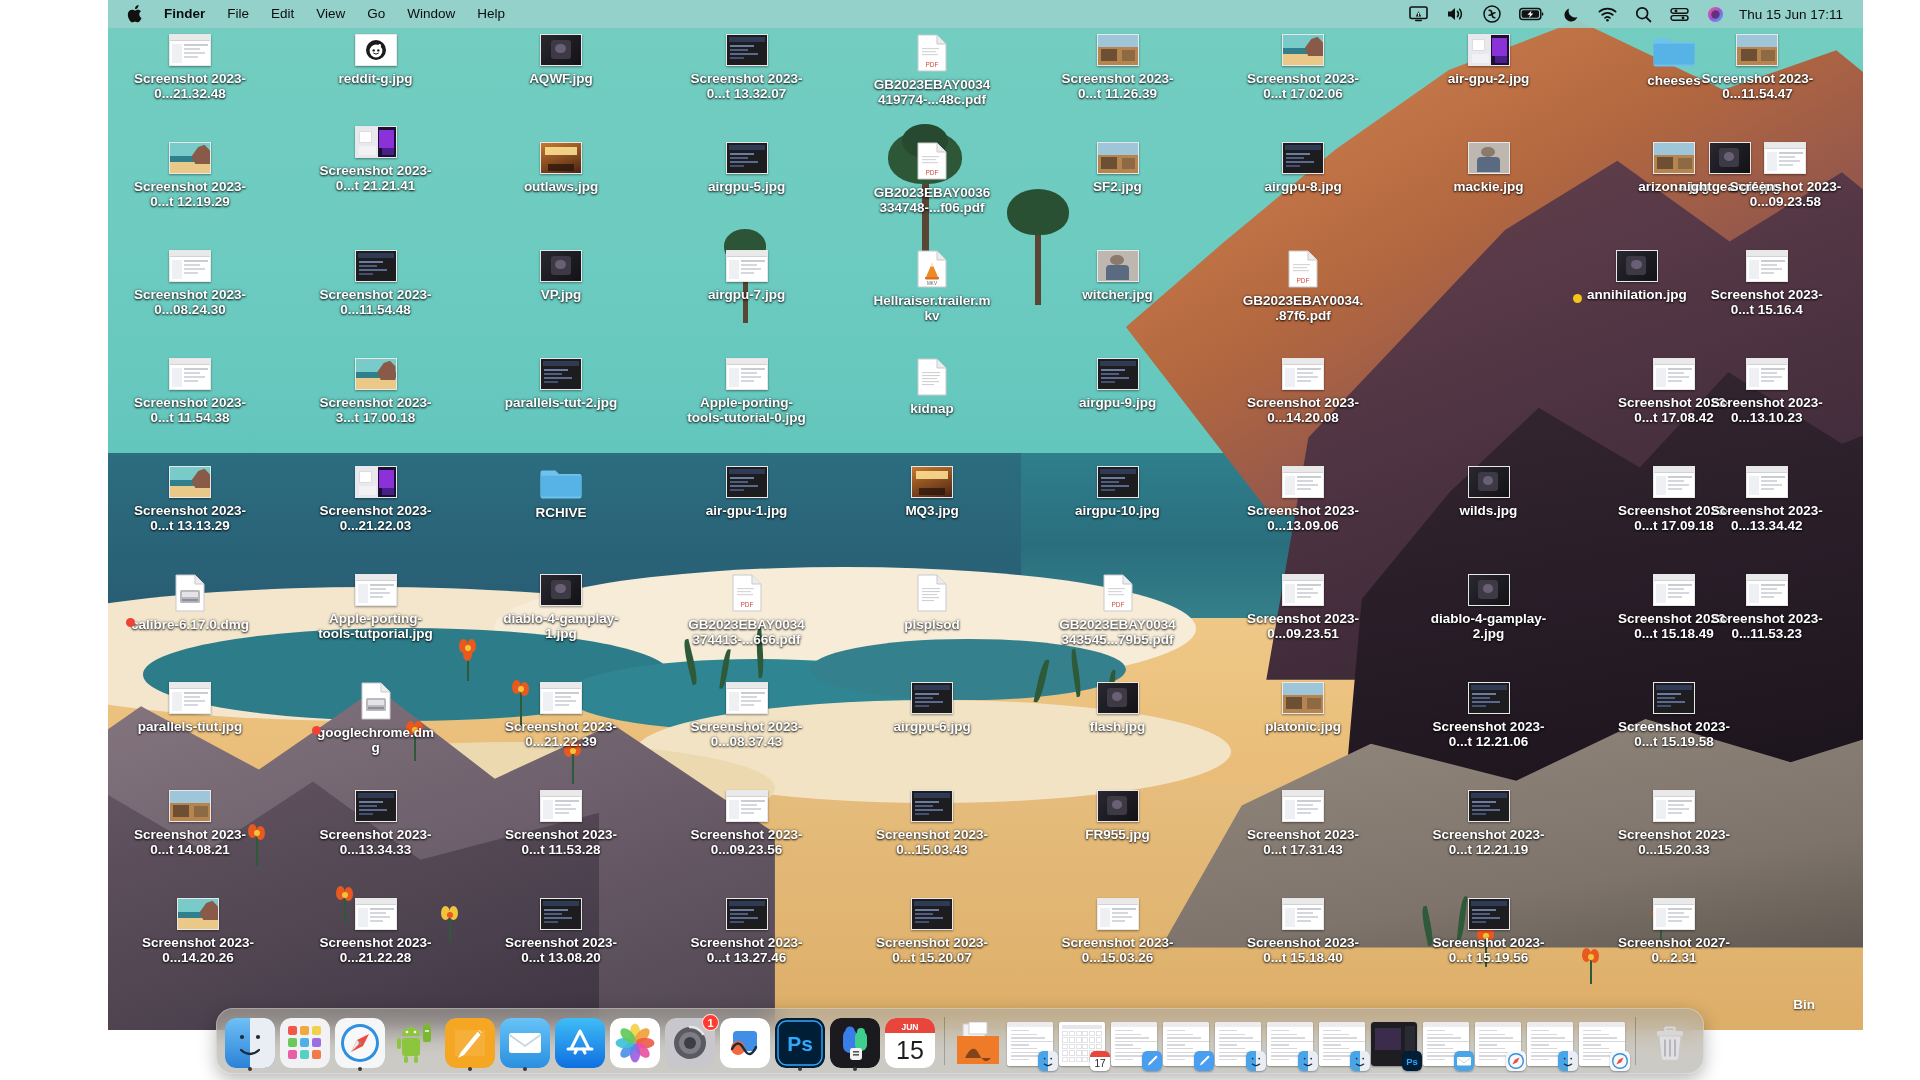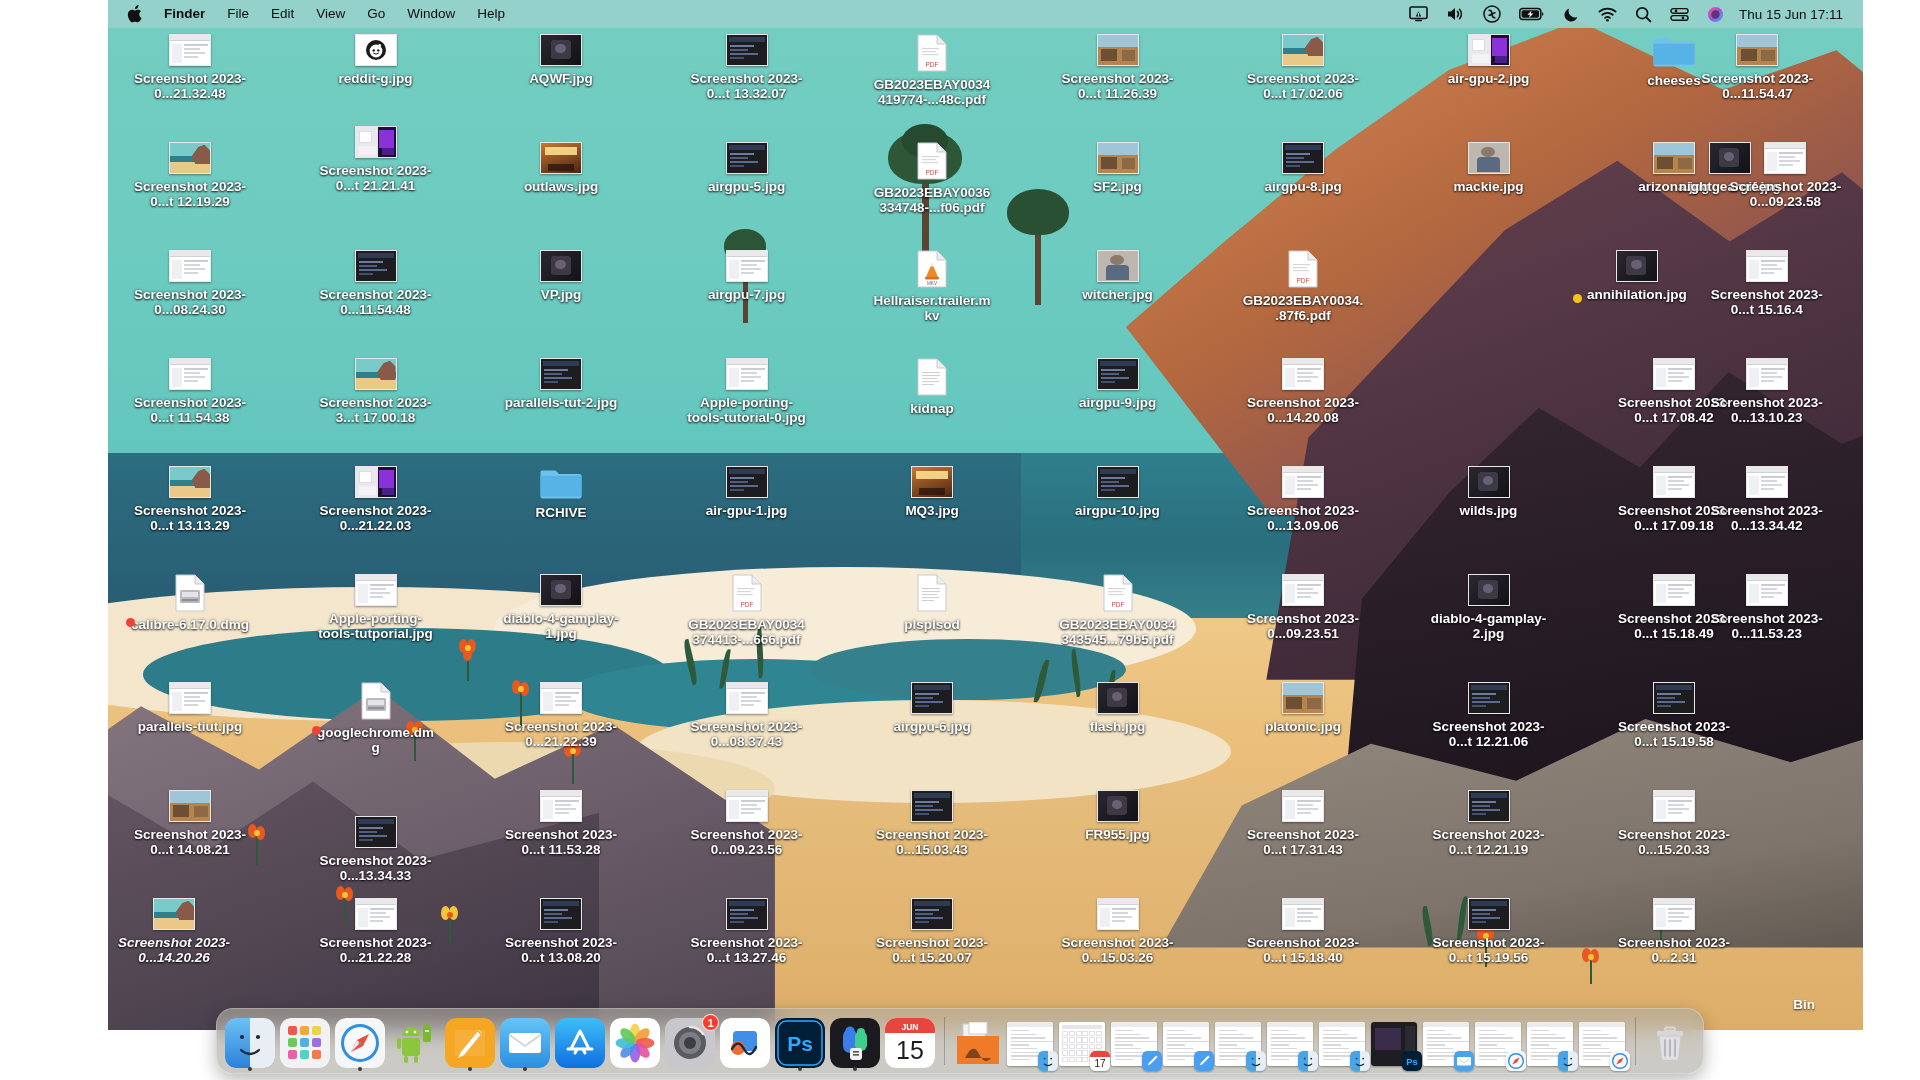--- a/index.html
+++ b/index.html
@@ -1102,21 +1102,21 @@
           <div class="thumb">
             <div class="mini" style="background:#c9a06a;">
         <div style="position:absolute;left:0;top:0;width:100%;height:44%;background:#9fc6d8;"></div>
         <div style="position:absolute;left:0;top:40%;width:100%;height:60%;background:#b5844f;"></div>
         <div style="position:absolute;left:8%;top:46%;width:40%;height:40%;background:#6d4f33;"></div>
         <div style="position:absolute;right:6%;top:50%;width:34%;height:36%;background:#8d6a44;"></div>
       </div>
           </div>
           <div class="lbl">Screenshot 2023-0...t 14.08.21</div>
         </div>
-        <div class="dicon" style="left: 205.5px; top: 816px; text-align: center;">
+        <div class="dicon" style="left: 205.5px; top: 790px; text-align: center;">
           <div class="thumb">
             <div class="mini mini-dark">
         <div style="position:absolute;left:2px;top:2px;right:2px;height:5px;background:#2f3a55;"></div>
         <div style="position:absolute;left:3px;top:10px;width:60%;height:1.5px;background:#6c7ba0;"></div>
         <div style="position:absolute;left:3px;top:14px;width:45%;height:1.5px;background:#4f5d80;"></div>
         <div style="position:absolute;left:3px;top:18px;width:70%;height:1.5px;background:#5a6a90;"></div>
         <div style="position:absolute;left:3px;top:22px;width:35%;height:1.5px;background:#445070;"></div>
       </div>
           </div>
           <div class="lbl">Screenshot 2023-0...13.34.33</div>
@@ -1200,21 +1200,21 @@
         <div class="mini-bar"></div>
         <div style="position:absolute;left:2px;top:9px;width:10px;height:19px;background:#eef0f3;"></div>
         <div style="position:absolute;left:14px;top:9px;right:2px;height:2px;background:#c9ccd2;"></div>
         <div style="position:absolute;left:14px;top:13px;width:40%;height:1.6px;background:#d4d7dc;"></div>
         <div style="position:absolute;left:14px;top:17px;width:52%;height:1.6px;background:#d4d7dc;"></div>
         <div style="position:absolute;left:14px;top:21px;width:34%;height:1.6px;background:#d4d7dc;"></div>
       </div>
           </div>
           <div class="lbl">Screenshot 2023-0...15.20.33</div>
         </div>
-        <div class="dicon" style="left: 4px; top: 898px; font-style: italic;">
+        <div class="dicon" style="left: 28px; top: 898px;">
           <div class="thumb">
             <div class="mini" style="background:#7fd0cf;">
         <div style="position:absolute;left:0;top:0;width:100%;height:42%;background:#79cbca;"></div>
         <div style="position:absolute;left:0;top:42%;width:100%;height:22%;background:#2f7f8c;"></div>
         <div style="position:absolute;left:0;top:62%;width:100%;height:38%;background:#eac887;"></div>
         <div style="position:absolute;right:0;top:6%;width:46%;height:64%;background:#8a5a49;clip-path:polygon(20% 100%,0% 60%,36% 12%,70% 0%,100% 30%,100% 100%);"></div>
       </div>
           </div>
           <div class="lbl">Screenshot 2023-0...14.20.26</div>
         </div>
@@ -1309,21 +1309,21 @@
           <div class="thumb">
             <div class="mini" style="background:#fff;">
         <div class="mini-bar"></div>
         <div style="position:absolute;left:2px;top:9px;width:10px;height:19px;background:#eef0f3;"></div>
         <div style="position:absolute;left:14px;top:9px;right:2px;height:2px;background:#c9ccd2;"></div>
         <div style="position:absolute;left:14px;top:13px;width:40%;height:1.6px;background:#d4d7dc;"></div>
         <div style="position:absolute;left:14px;top:17px;width:52%;height:1.6px;background:#d4d7dc;"></div>
         <div style="position:absolute;left:14px;top:21px;width:34%;height:1.6px;background:#d4d7dc;"></div>
       </div>
           </div>
-          <div class="lbl">Screenshot 2023-0...2.31</div>
+          <div class="lbl">Screenshot 2027-0...2.31</div>
         </div>
       </div>
 
     <div class="binlabel">Bin</div>
   </div>
 
   <div id="menubar">
     <div class="left">
       <div class="apple">
         <svg class="ic" width="15" height="18" viewBox="0 0 15 18">

